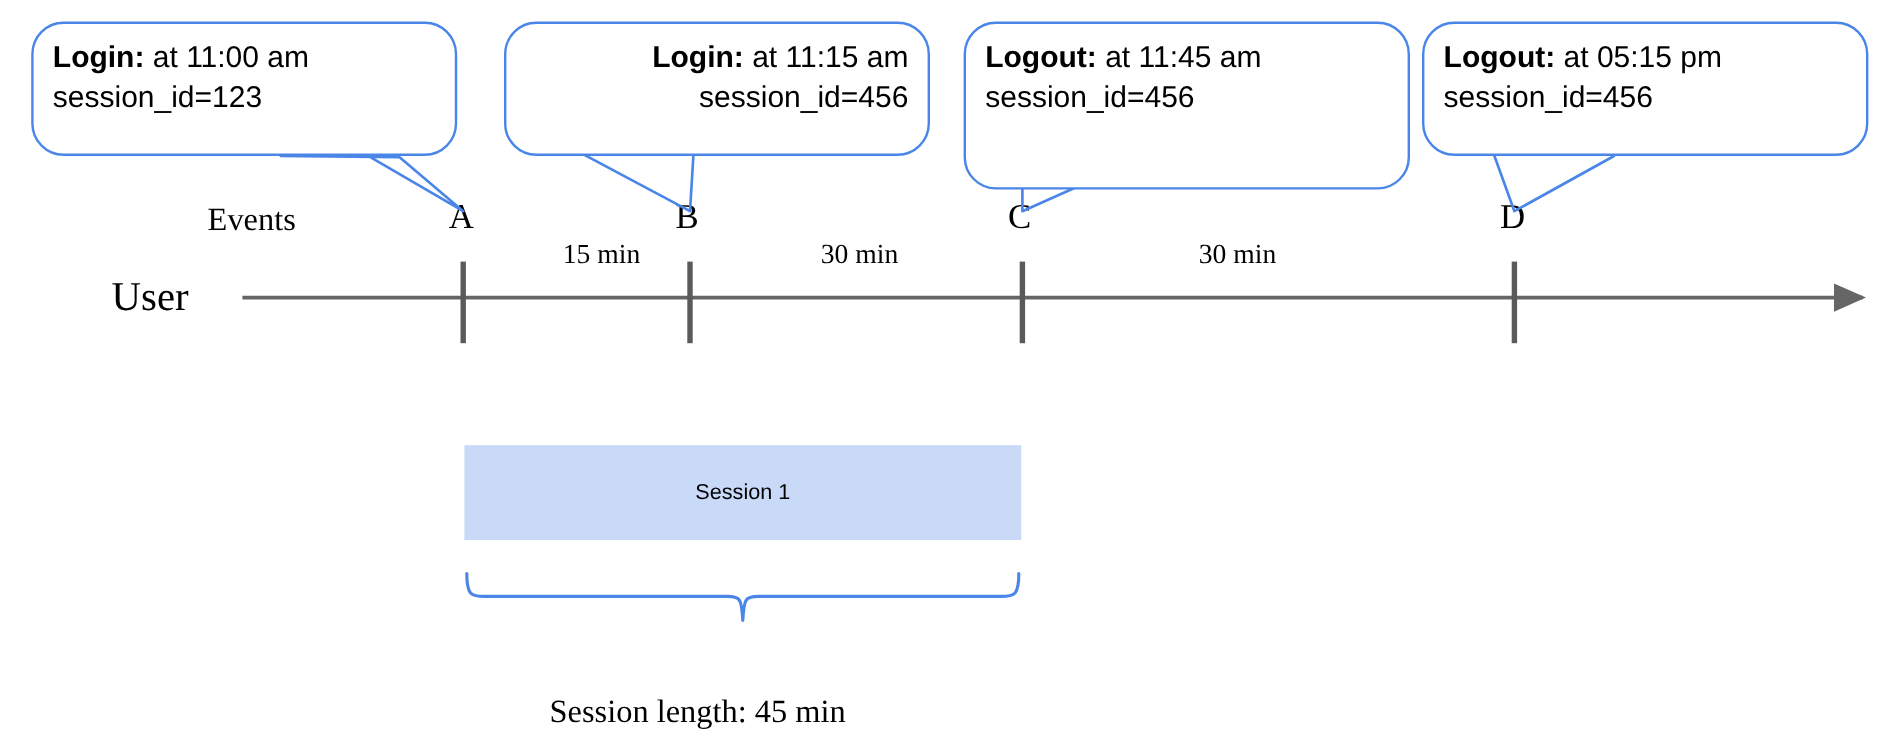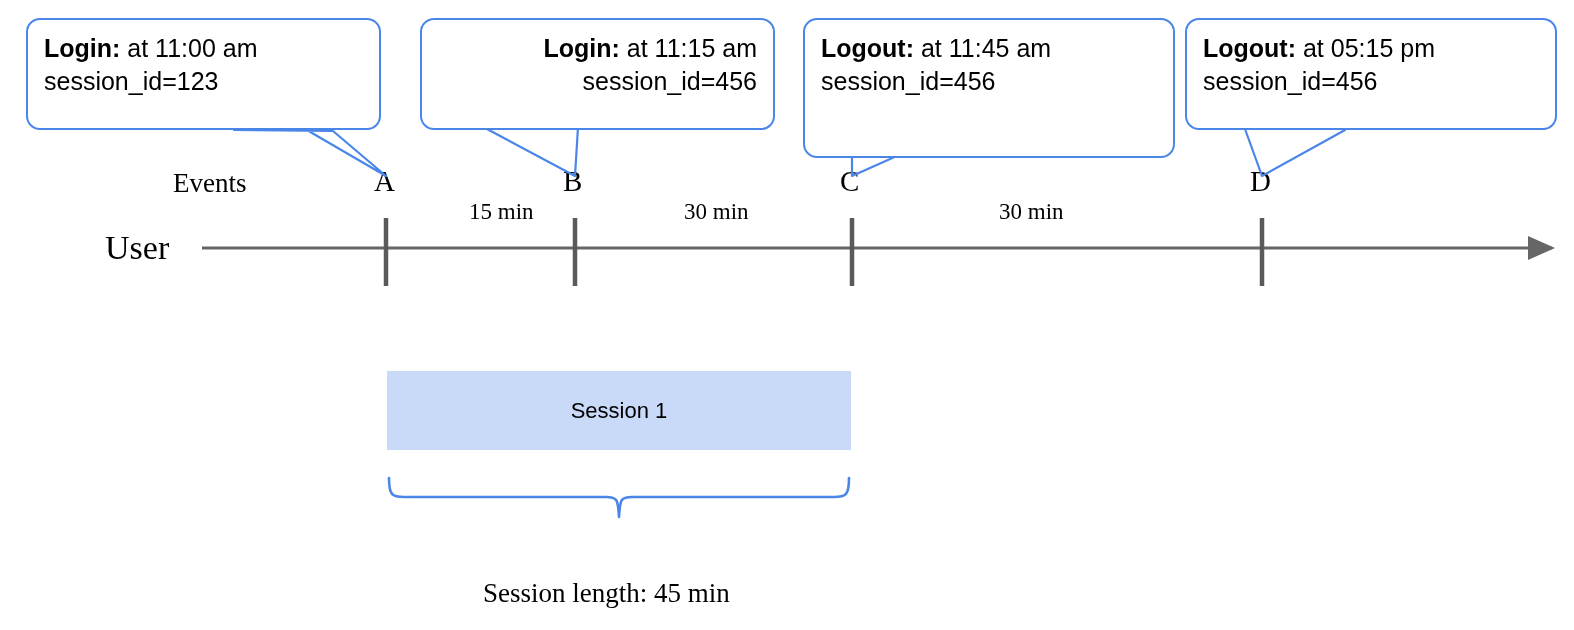--- a/index.html
+++ b/index.html
@@ -14,21 +14,21 @@
     background: #ffffff;
     font-family: "Liberation Sans", sans-serif;
     overflow: hidden;
   }
 
   
   .callout {
     position: absolute;
     box-sizing: border-box;
     border: 2px solid #4a86e8;
-    border-radius: 14px;
+    border-radius: 27px;
     background: #ffffff;
     padding: 12px 16px 10px 16px;
     line-height: 1.32;
     font-size: 25px;
     color: #000000;
     z-index: 5;
   }
   .callout .line1 { white-space: nowrap; }
   .callout .line2 { white-space: nowrap; }
   .callout .evt { font-weight: bold; }
@@ -55,21 +55,21 @@
   .lbl-gap    { font-size: 23px; }
   .lbl-caption{ font-size: 27px; }
 
   
   .session-bar {
     position: absolute;
     background: #c9daf8;
     display: flex;
     align-items: center;
     justify-content: center;
-    font-size: 22px;
+    font-size: 18px;
     color: #000000;
     z-index: 3;
   }
 </style>
 </head>
 <body>
 
 <div id="stage">
 
   <svg id="vector" viewBox="0 0 1574 630">
@@ -130,30 +130,30 @@
   <div class="callout" style="left:1185px; top:18px; width:372px; height:112px;">
     <div class="line1">
       <span class="evt">Logout:</span>
       <span>at 05:15 pm</span>
     </div>
     <div class="line2">session_id=456</div>
   </div>
 
   <div class="lbl lbl-events" style="left:173px; top:168px;">Events</div>
 
-  <div class="lbl lbl-user" style="left:105px; top:229px;">User</div>
+  <div class="lbl lbl-user" style="left:93px; top:229px;">User</div>
 
   <div class="lbl lbl-tick" style="left:374px; top:165px;">A</div>
   <div class="lbl lbl-tick" style="left:563px; top:165px;">B</div>
   <div class="lbl lbl-tick" style="left:840px; top:165px;">C</div>
   <div class="lbl lbl-tick" style="left:1250px; top:165px;">D</div>
 
   <div class="lbl lbl-gap" style="left:441px; top:199px;margin-left:28px;">15 min</div>
   <div class="lbl lbl-gap" style="left:684px; top:199px;">30 min</div>
   <div class="lbl lbl-gap" style="left:999px; top:199px;">30 min</div>
 
   <div class="session-bar" style="left:387px; top:371px; width:464px; height:79px;">
     <span>Session 1</span>
   </div>
 
-  <div class="lbl lbl-caption" style="left:483px; top:578px;">Session length: 45 min</div>
+  <div class="lbl lbl-caption" style="left:458px; top:578px;">Session length: 45 min</div>
 
 </div>
 
 </body></html>

